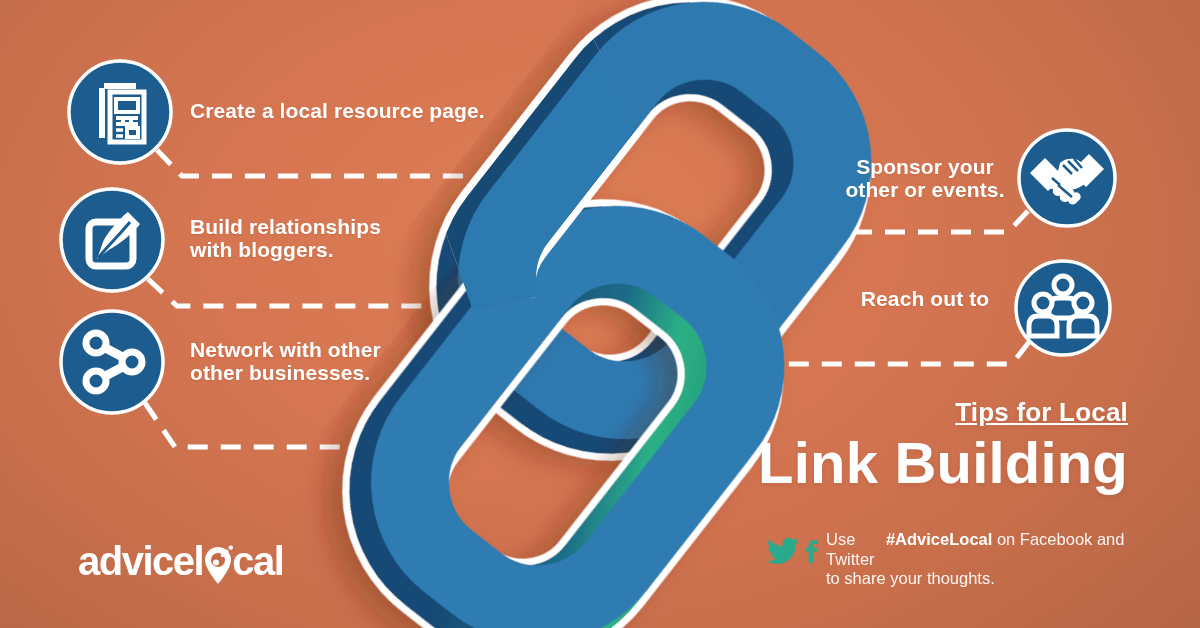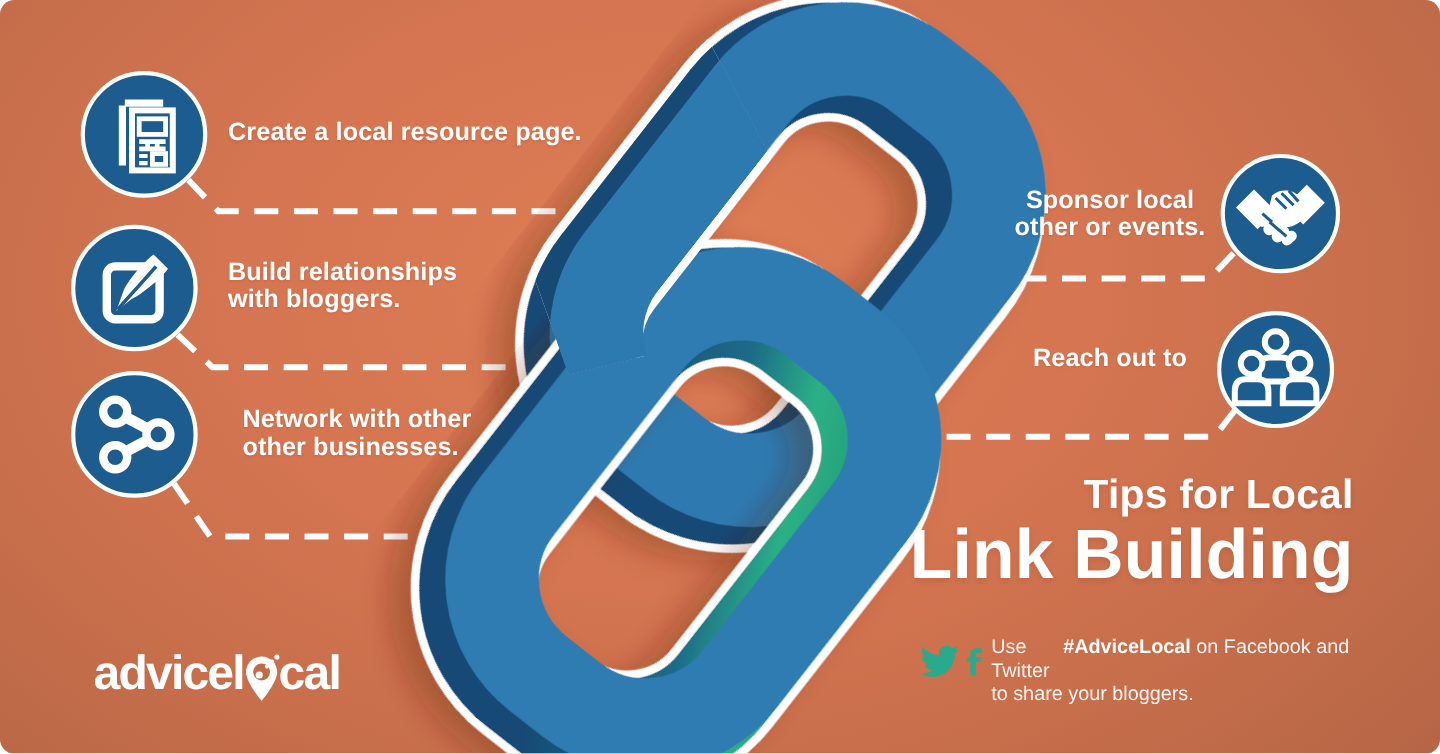--- a/index.html
+++ b/index.html
@@ -1,38 +1,37 @@
 <!DOCTYPE html>
 <html><head>
 <meta charset="utf-8">
 <style>
   html,body{margin:0;padding:0;}
   #canvas{
     position:relative;width:1200px;height:628px;overflow:hidden;
     font-family:"Liberation Sans","DejaVu Sans",sans-serif;
     background:radial-gradient(ellipse 900px 620px at 46% 38%, #de7e55 0%, #d57551 40%, #c76e4b 68%, #b26445 100%);
-    border-radius:12px;
   }
   .abs{position:absolute;}
   svg{display:block;}
   
   .tip-icon{position:absolute;}
   
   .tip-text{
     position:absolute;color:#ffffff;font-weight:bold;
     font-size:21px;line-height:23px;letter-spacing:.1px;
     text-shadow:0 1px 2px rgba(120,50,20,.15);white-space:nowrap;
   }
   .tip-text.right{text-align:center;}
   
   .title-block{
     position:absolute;top:391px;right:72px;text-align:right;color:#ffffff;
     text-shadow:0 2px 4px rgba(120,50,20,.15);
   }
-  .title-line1{font-size:34px;line-height:42px;font-weight:bold;letter-spacing:.2px;}
+  .title-line1{font-size:26px;line-height:42px;font-weight:bold;letter-spacing:.2px;text-decoration:underline;}
   .title-line2{font-size:58px;line-height:60px;font-weight:bold;letter-spacing:.2px;margin-left:11px;}
   
   .social-block{position:absolute;left:764px;top:528px;height:48px;}
   .social-icons{position:absolute;left:0;top:6px;width:56px;height:36px;}
   .social-text{
     position:absolute;left:62px;top:2px;width:330px;
     color:rgba(255,255,255,.93);font-size:16.5px;line-height:19.5px;font-weight:normal;
   }
   .social-text b{color:#ffffff;font-weight:bold;margin-left:26px;}
   
@@ -162,27 +161,27 @@
 
   <div class="tip-text" style="left:190px;top:99px">
     <div>Create a local resource page.</div>
   </div>
 
   <div class="tip-text" style="left:190px;top:215px">
     <div>Build relationships</div>
     <div>with bloggers.</div>
   </div>
 
-  <div class="tip-text" style="left:202px;top:338px">
+  <div class="tip-text" style="left:190px;top:338px">
     <div>Network with other</div>
     <div>other businesses.</div>
   </div>
 
   <div class="tip-text right" style="right:180px;top:155px;width:190px">
-    <div>Sponsor local</div>
+    <div>Sponsor your</div>
     <div>other or events.</div>
   </div>
 
   <div class="tip-text right" style="right:175px;top:287px;width:200px">
     <div>Reach out to</div>
   </div>
 
   <div class="title-block">
     <div class="title-line1">Tips for Local</div>
     <div class="title-line2">Link Building</div>
@@ -192,21 +191,21 @@
     <div class="social-icons">
       <svg width="38" height="32" viewBox="0 0 24 24" style="position:absolute;left:0;top:1px">
         <path fill="#2aa98c" d="M23.953 4.57a10 10 0 01-2.825.775 4.958 4.958 0 002.163-2.723c-.951.555-2.005.959-3.127 1.184a4.92 4.92 0 00-8.384 4.482C7.69 8.095 4.067 6.13 1.64 3.162a4.822 4.822 0 00-.666 2.475c0 1.71.87 3.213 2.188 4.096a4.904 4.904 0 01-2.228-.616v.06a4.923 4.923 0 003.946 4.827 4.996 4.996 0 01-2.212.085 4.936 4.936 0 004.604 3.417 9.867 9.867 0 01-6.102 2.105c-.39 0-.779-.023-1.17-.067a13.995 13.995 0 007.557 2.209c9.053 0 13.998-7.496 13.998-13.985 0-.21 0-.42-.015-.63A9.935 9.935 0 0024 4.59z"></path>
       </svg>
       <svg width="17" height="33" viewBox="0 0 18 24" style="position:absolute;left:38px;top:1px">
         <path fill="#2aa98c" d="M12 8V5.5C12 4.4 12.7 4 13.7 4H17V0h-4.2C9 0 7 2.2 7 5.3V8H4v4h3v12h5V12h3.6L17 8z"></path>
       </svg>
     </div>
     <div class="social-text">
       <span>Use </span><b>#AdviceLocal</b><span> on Facebook and Twitter</span><br>
-      <span>to share your bloggers.</span>
+      <span>to share your thoughts.</span>
     </div>
   </div>
 
   <div class="logo">
     <span>advicel</span>
       <svg class="pin" width="30" height="41" viewBox="0 0 30 41">
       <path fill="#ffffff" d="M15 2 C7.8 2 2 7.8 2 15 c0 8.8 13 24 13 24 s13 -15.2 13 -24 C28 7.8 22.2 2 15 2 z"></path>
       <circle cx="15" cy="15" r="7" fill="#c16b47"></circle>
       <circle cx="13" cy="17.5" r="3" fill="#ffffff"></circle>
       <circle cx="19.5" cy="10.5" r="1.7" fill="#ffffff"></circle>

